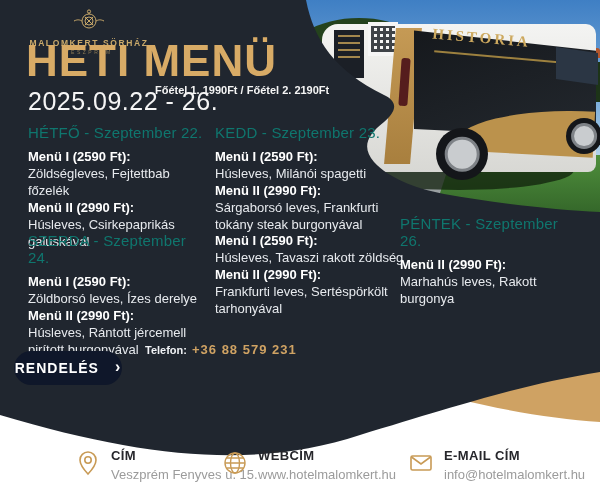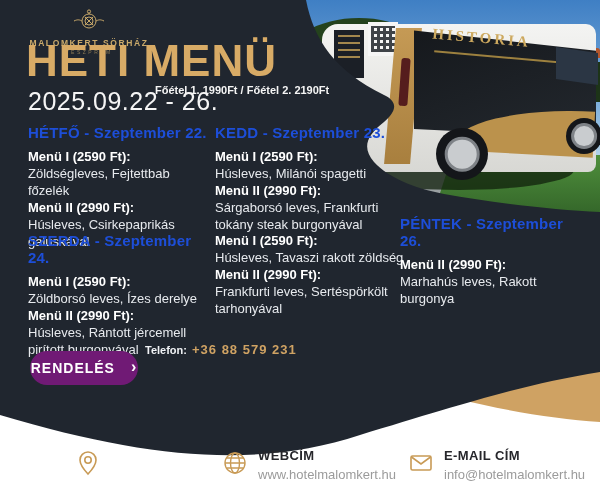--- a/index.html
+++ b/index.html
@@ -41,27 +41,27 @@
   
   .logo{position:absolute;left:18px;top:8px;width:142px;text-align:center;color:#c9a96a;}
   .logo-name{font-size:8.5px;font-weight:bold;letter-spacing:1.6px;margin-top:2px;}
   .logo-sub{font-size:5px;letter-spacing:2.5px;color:#8d7a55;margin-top:1px;}
   .title{position:absolute;left:26px;top:36px;font-size:44px;font-weight:bold;color:#d8ab66;letter-spacing:1px;}
   .date{position:absolute;left:28px;top:87px;font-size:25px;color:#f5f5f5;letter-spacing:.5px;}
   .prices{position:absolute;left:155px;top:83px;color:#f5f5f5;font-size:11px;font-weight:bold;line-height:15px;}
 
   
   .day{position:absolute;color:#eceff3;}
-  .day-title{font-size:15px;font-weight:bold;color:#1d4ed8;margin-bottom:7px;letter-spacing:.2px;}
+  .day-title{font-size:15px;font-weight:normal;color:#0f766e;margin-bottom:7px;letter-spacing:.2px;}
   .entry-label{font-size:13px;font-weight:bold;line-height:17px;color:#ffffff;}
   .entry-text{font-size:13px;line-height:17px;color:#e7eaee;}
 
   
-  .order-btn{position:absolute;left:30px;top:351px;width:108px;height:34px;border:none;border-radius:17px;
-    background:#701a75;color:#ffffff;font-family:"Liberation Sans",sans-serif;font-size:14px;font-weight:bold;
+  .order-btn{position:absolute;left:14px;top:351px;width:108px;height:34px;border:none;border-radius:17px;
+    background:#0f172a;color:#ffffff;font-family:"Liberation Sans",sans-serif;font-size:14px;font-weight:bold;
     letter-spacing:1px;cursor:pointer;display:flex;align-items:center;justify-content:center;gap:16px;}
   .order-btn .chev{font-size:16px;font-weight:bold;margin-top:-2px;}
   .tel-row{position:absolute;left:145px;top:342px;display:flex;align-items:baseline;gap:5px;}
   .tel-label{font-size:11px;font-weight:bold;color:#f0f2f5;}
   .tel-number{font-size:13px;font-weight:bold;color:#cfa263;letter-spacing:1px;}
   .notes{position:absolute;left:145px;top:367px;font-size:10.5px;font-weight:bold;line-height:14.5px;color:#dde1e7;}
 
   
   .footer-item{position:absolute;top:448px;display:flex;gap:10px;align-items:flex-start;}
   .f1{left:75px;} .f2{left:222px;} .f3{left:408px;}
@@ -188,20 +188,24 @@
   </div>
 
 
   <div class="footer-item f1">
     <svg class="f-icon" viewBox="0 0 26 26">
       <g stroke="#c89a55" stroke-width="1.6" fill="none">
         <path d="M13,2 C8.5,2 5,5.5 5,10 C5,15.5 13,24 13,24 C13,24 21,15.5 21,10 C21,5.5 17.5,2 13,2 Z"></path>
         <circle cx="13" cy="10" r="3.2"></circle>
       </g>
     </svg>
+    <div>
+      <div class="f-label">CÍM</div>
+      <div class="f-value">Veszprém Fenyves u. 15.</div>
+    </div>
   </div>
 
   <div class="footer-item f3">
     <svg class="f-icon" viewBox="0 0 26 26">
       <g stroke="#c89a55" stroke-width="1.6" fill="none">
         <rect x="3" y="6" width="20" height="14" rx="1.5"></rect>
         <path d="M3.5,7 L13,14 L22.5,7"></path>
       </g>
     </svg>
     <div>

